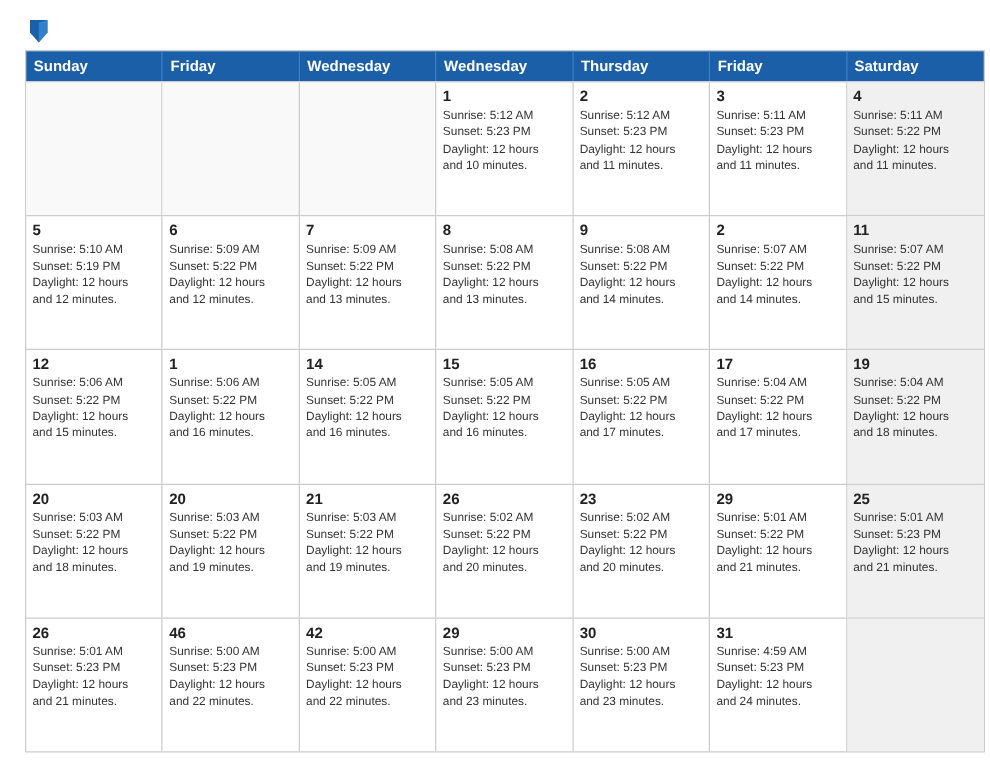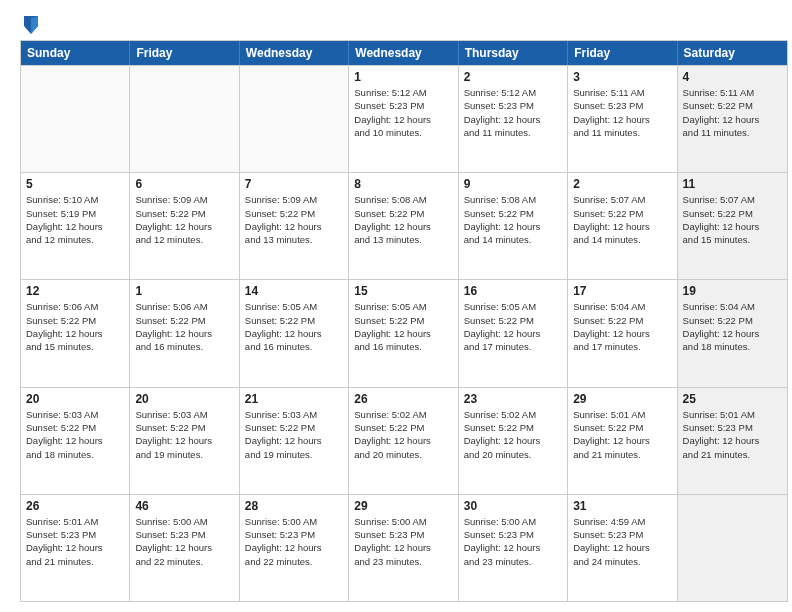--- a/index.html
+++ b/index.html
@@ -331,21 +331,21 @@
 and 21 minutes.</div>
           </div>
           <div class="cal-cell">
             <div class="day-num">46</div>
             <div class="day-info" style="white-space: pre-line;">Sunrise: 5:00 AM
 Sunset: 5:23 PM
 Daylight: 12 hours
 and 22 minutes.</div>
           </div>
           <div class="cal-cell">
-            <div class="day-num">28</div>
+            <div class="day-num">42</div>
             <div class="day-info" style="white-space: pre-line;">Sunrise: 5:00 AM
 Sunset: 5:23 PM
 Daylight: 12 hours
 and 22 minutes.</div>
           </div>
           <div class="cal-cell">
             <div class="day-num">29</div>
             <div class="day-info" style="white-space: pre-line;">Sunrise: 5:00 AM
 Sunset: 5:23 PM
 Daylight: 12 hours

